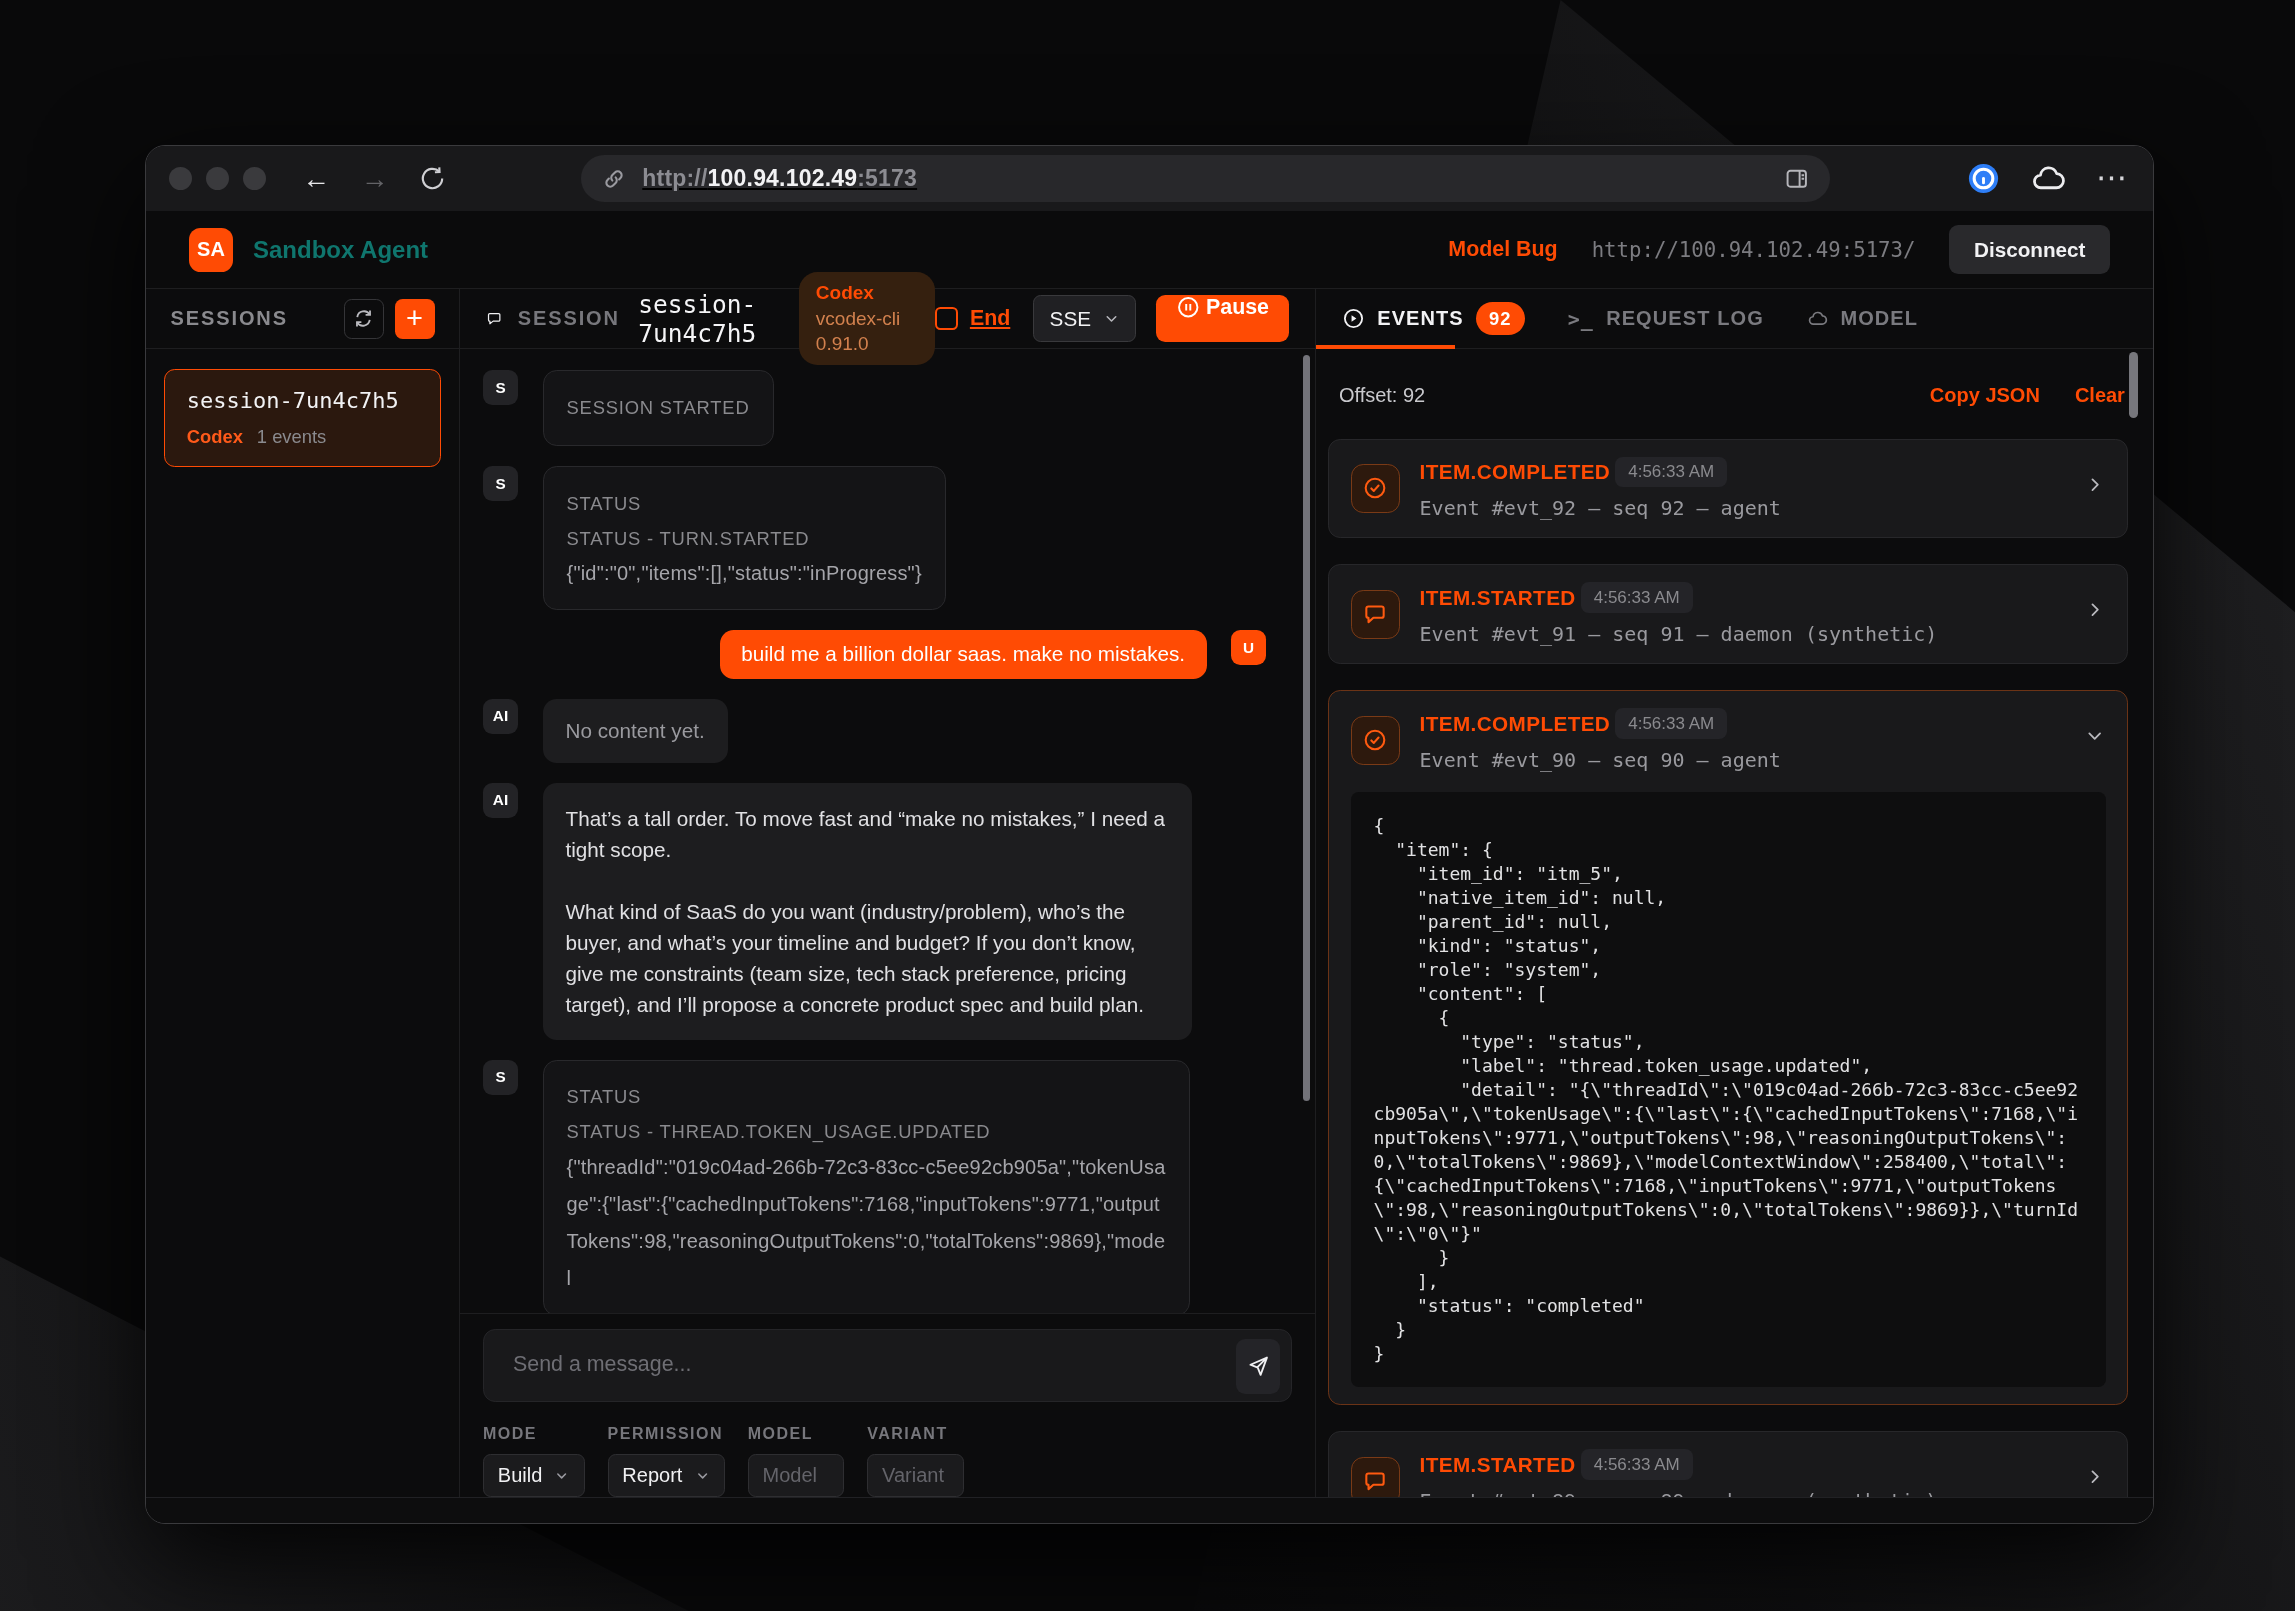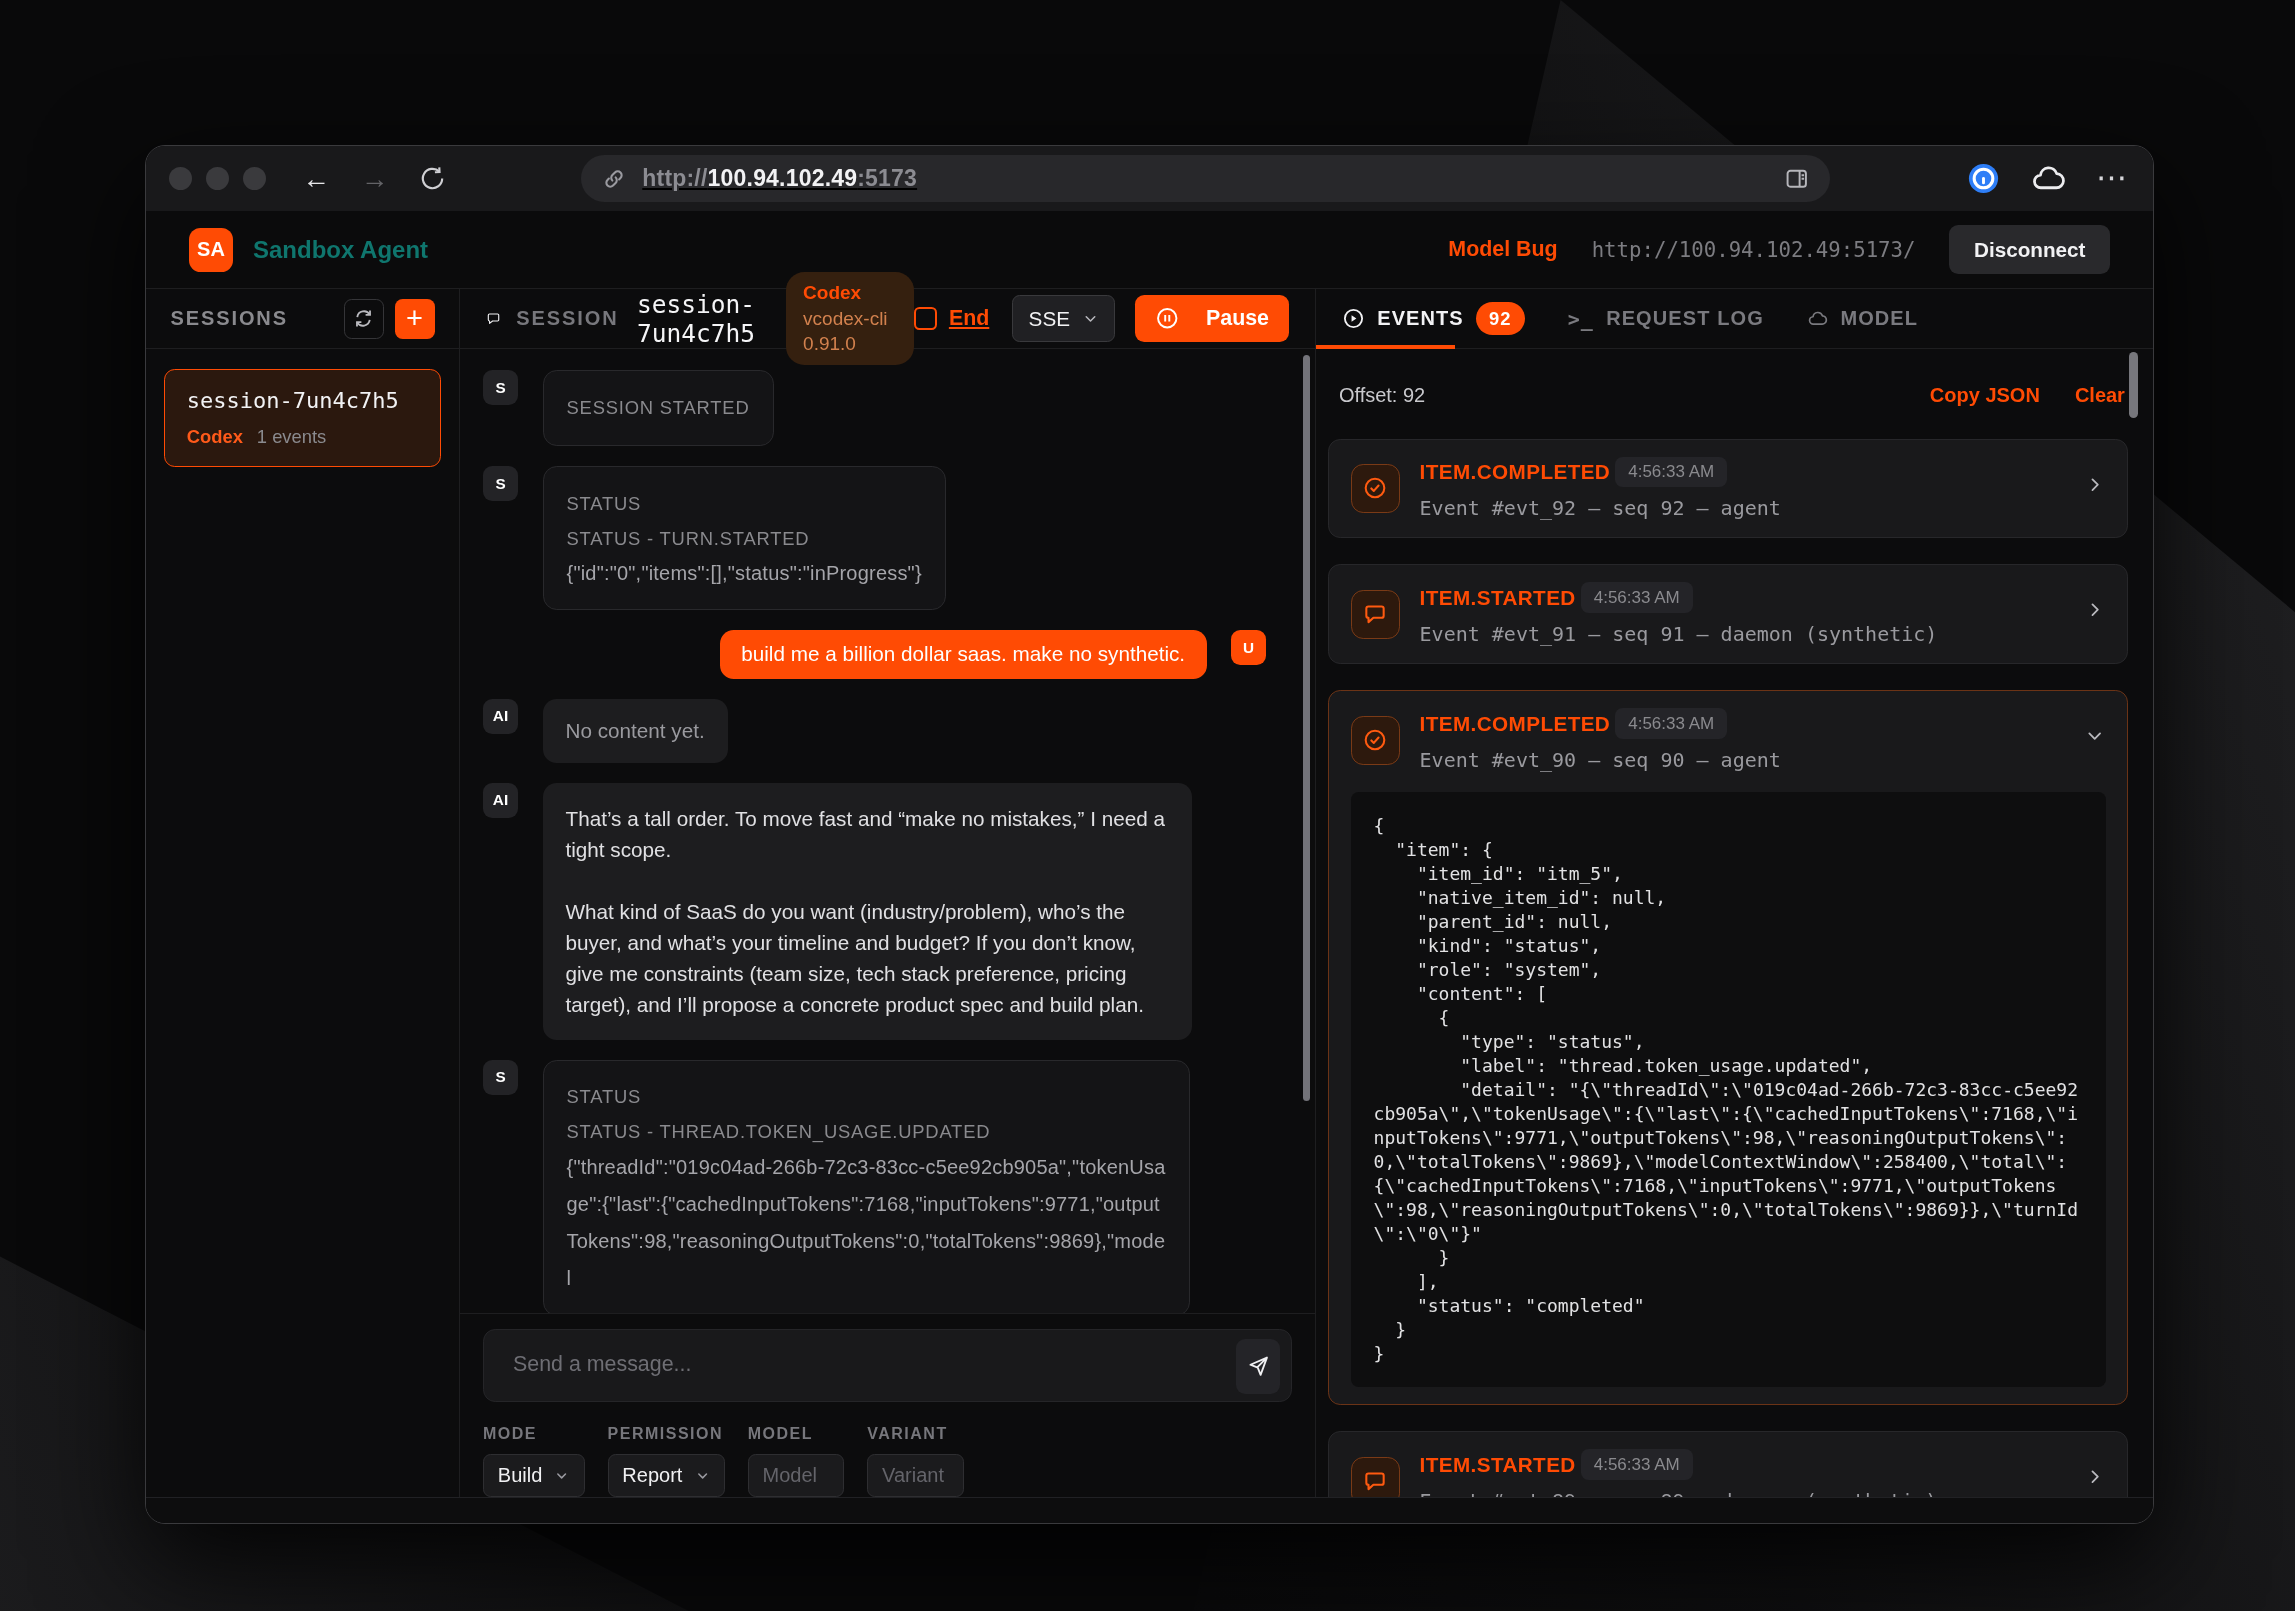--- a/index.html
+++ b/index.html
@@ -74,21 +74,21 @@
   .codex-badge { margin-left:20px; background:#35200f; border-radius:18.4px; padding:7.7px 17px;
     font-size:19px; line-height:1.35; width:205px; }
   .codex-badge b { color:#ff4b04; font-weight:700; }
   .codex-badge span { color:#d2814e; }
   .end-wrap { margin-left:auto; display:flex; align-items:center; gap:12.2px; cursor:pointer; }
   .end-box { width:23px; height:23px; border:2.3px solid #ff4b04; border-radius:5.4px; background:transparent; }
   .end-label { color:#ff4b04; font-weight:700; font-size:21.4px;text-decoration:underline; }
   .sse-select { margin-left:23px; background:#202023; border:0.8px solid #39393c; border-radius:7.7px;
     height:47px; padding:0 15.3px; display:flex; align-items:center; gap:12.2px; font-size:20.7px; color:#f2f2f4; cursor:pointer; }
   .pause-btn { margin-left:20px; background:#ff4b04; border:none; border-radius:9.2px; height:47px;
-    padding:0 20px; display:flex; align-items:center; gap:26px; color:#fff; font-weight:700; font-size:21.4px; cursor:pointer; }
+    padding:0 20px; display:flex; gap:5px; color:#fff; font-weight:700; font-size:21.4px; cursor:pointer; }
 
   .chat-body { flex:1 1 auto; position:relative; min-height:0; overflow:hidden; }
   .messages { position:absolute; inset:0; padding:21.4px 49px 0 23px; display:flex; flex-direction:column; gap:20px; overflow:hidden; }
   .chat-scrollbar { position:absolute; right:5.4px; top:6.1px; width:6.9px; height:746px; border-radius:3.8px; background:#737379; }
   .msg { display:flex; gap:24.5px; align-items:flex-start; }
   .msg.user { justify-content:flex-end; }
   .avatar { width:35px; height:35px; border-radius:9.2px; background:#232326; color:#fff;
     font-weight:700; font-size:15.3px; display:flex; align-items:center; justify-content:center; flex:0 0 auto; }
   .avatar.u { background:#ff4b04; }
   .bubble-system { border:0.8px solid #29292c; background:#141416; border-radius:13.8px; padding:26px 23px; }
@@ -281,21 +281,21 @@
           <div class="msg">
             <div class="avatar">S</div>
             <div class="bubble-status">
               <div class="status-row">STATUS</div>
               <div class="status-row">STATUS - TURN.STARTED</div>
               <div class="status-json">{"id":"0","items":[],"status":"inProgress"}</div>
             </div>
           </div>
 
           <div class="msg user">
-            <div class="bubble-user">build me a billion dollar saas. make no synthetic.</div>
+            <div class="bubble-user">build me a billion dollar saas. make no mistakes.</div>
             <div class="avatar u">U</div>
           </div>
 
           <div class="msg">
             <div class="avatar">AI</div>
             <div class="bubble-ai dim">No content yet.</div>
           </div>
 
           <div class="msg">
             <div class="avatar">AI</div>

